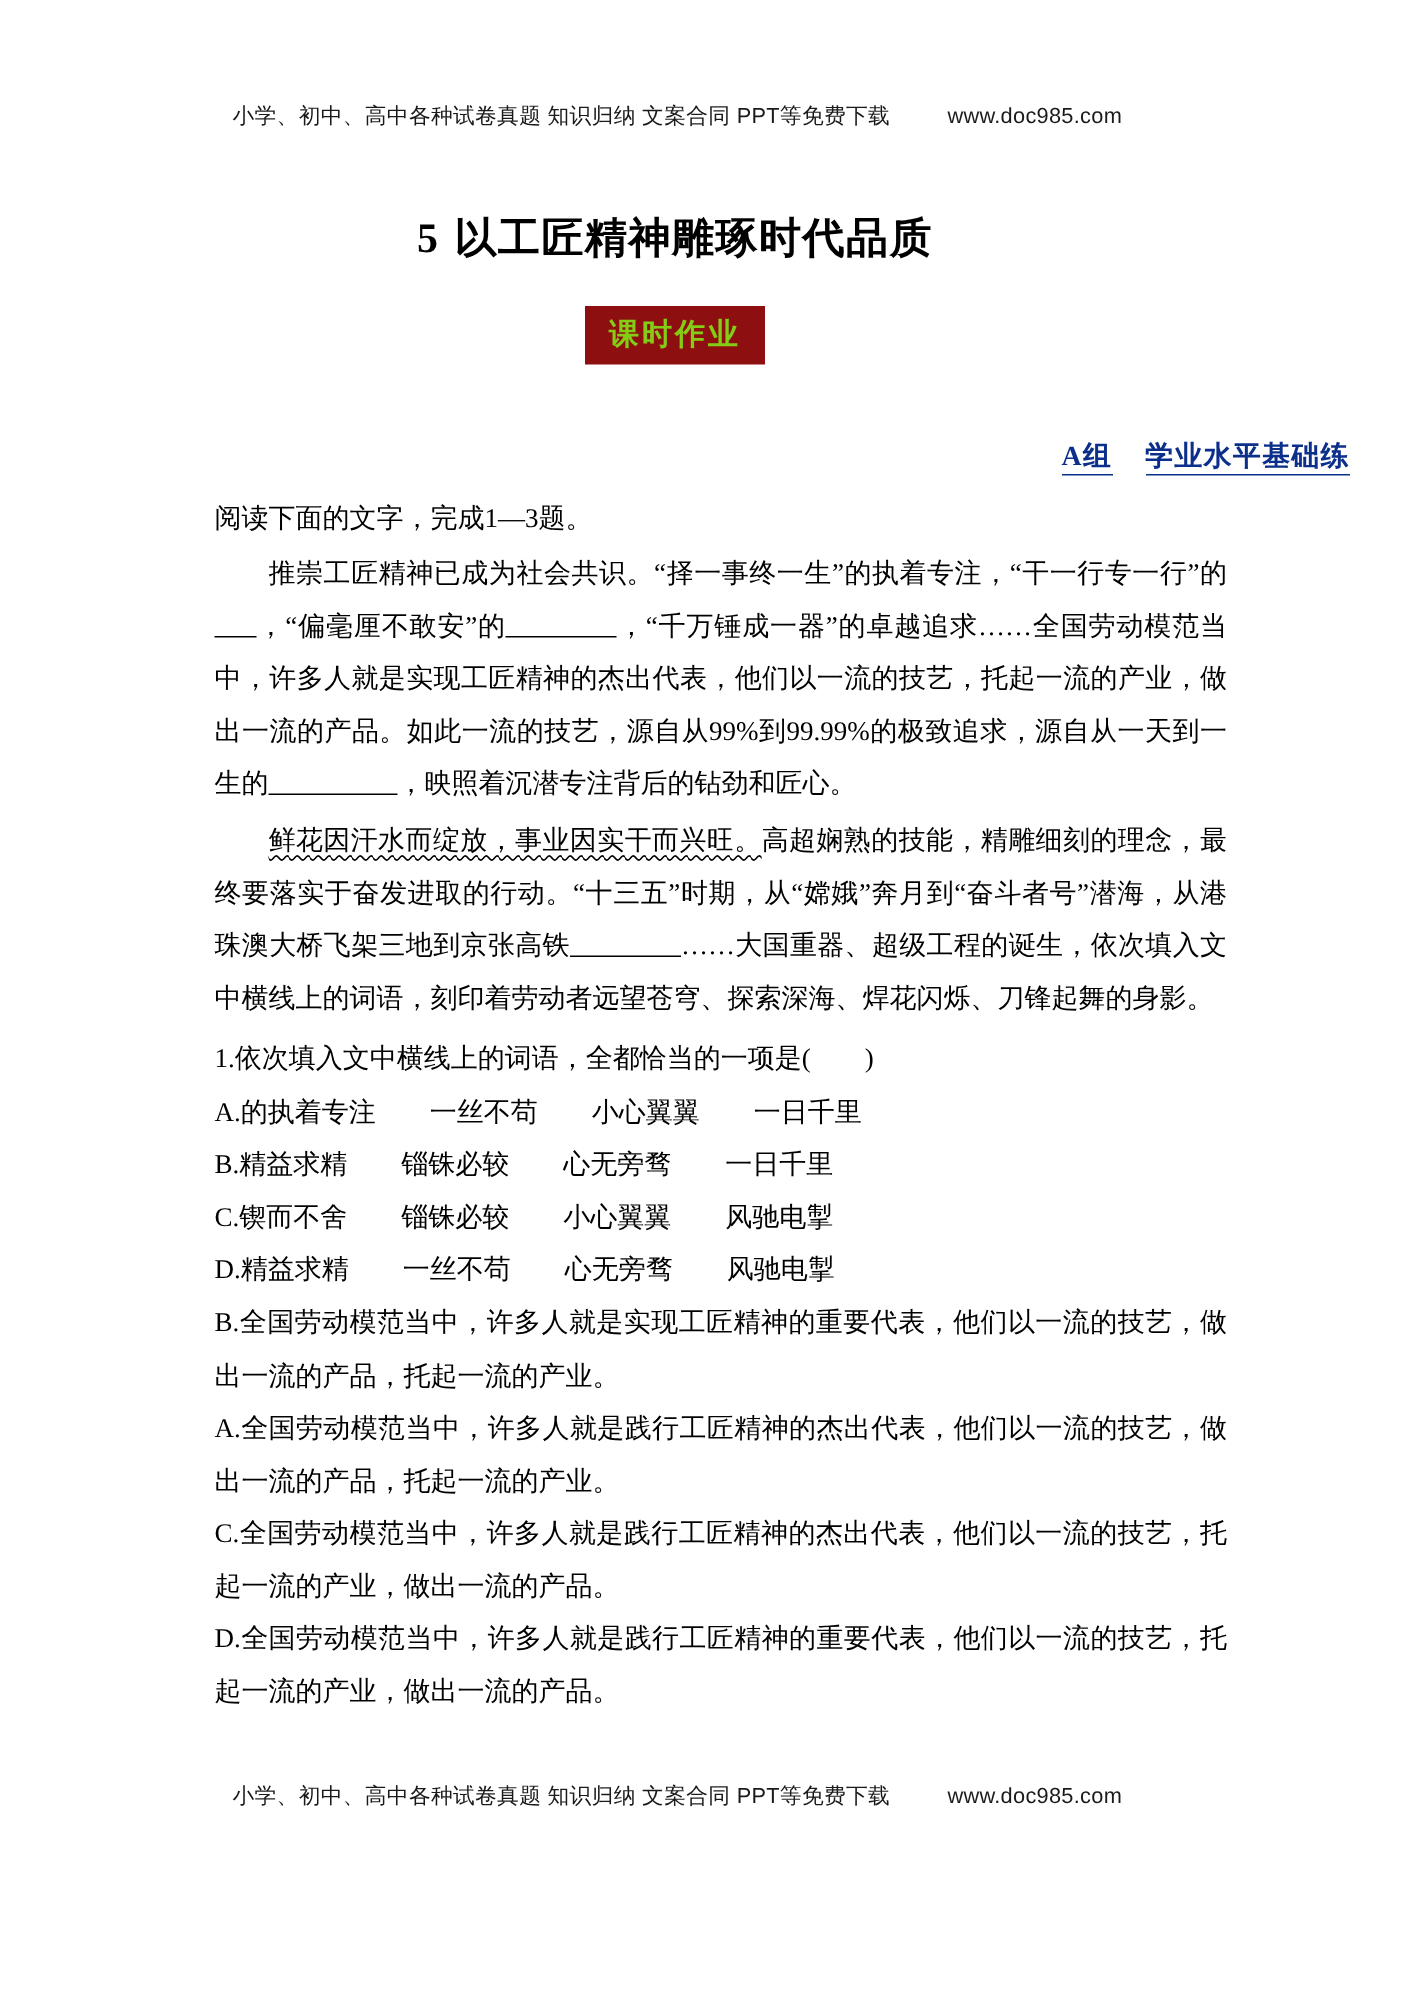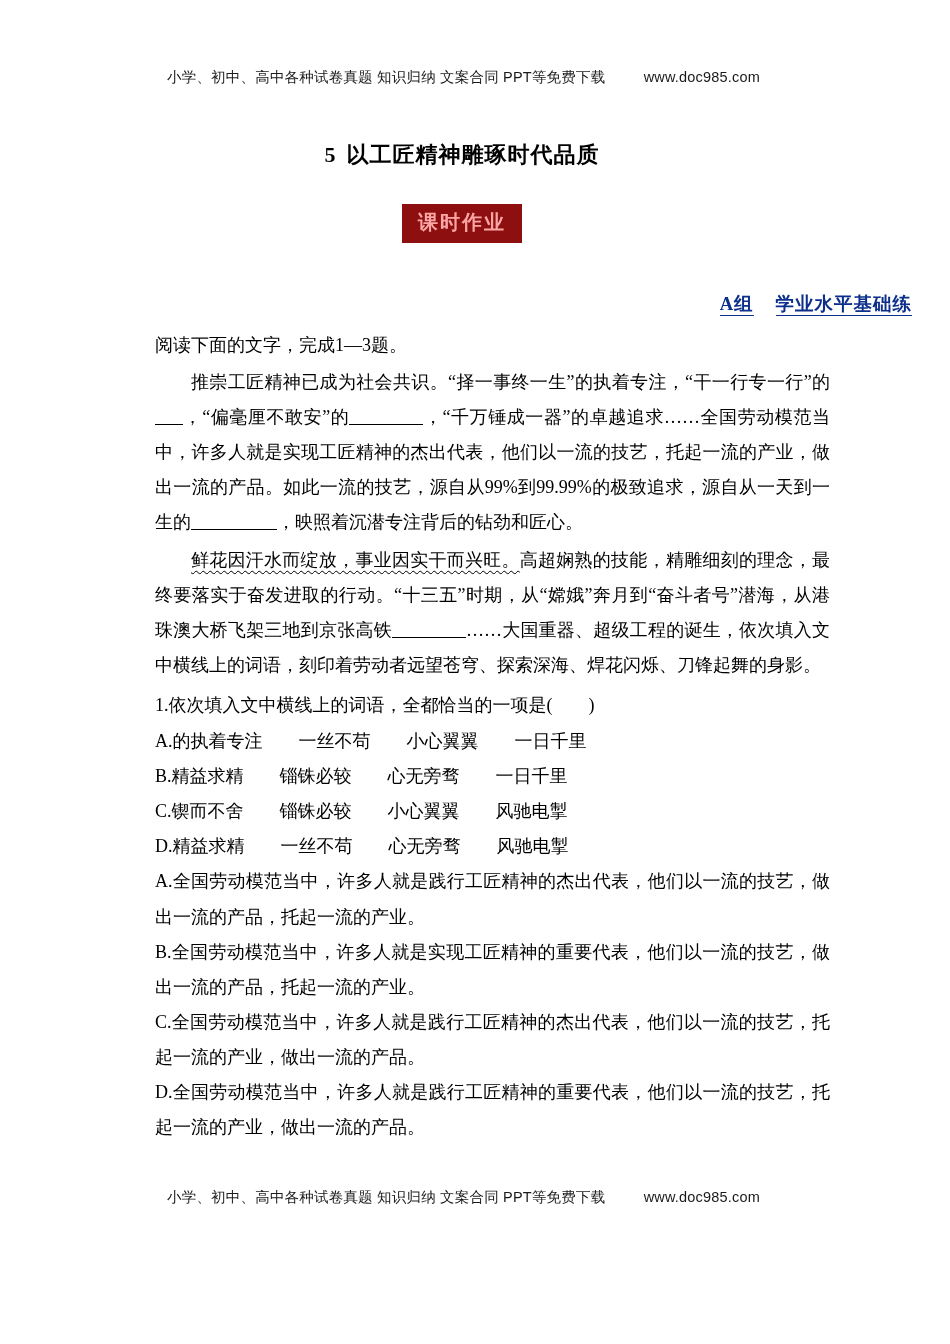--- a/index.html
+++ b/index.html
@@ -10,21 +10,21 @@
     width: 950px;
     height: 1344px;
     background: #ffffff;
     font-family: "Liberation Serif", "DejaVu Serif", serif;
     color: #000000;
     position: relative;
     overflow: hidden;
   }
   .page {
     position: absolute;
-    left: 12px; top: 0;
+    left: 0; top: 0;
     width: 900px;
     height: 1344px;
     box-sizing: border-box;
     padding: 0 104px;
   }
   .watermark {
     font-family: "Liberation Sans", sans-serif;
     font-size: 14.5px;
     color: #1a1a1a;
     letter-spacing: 0.2px;
@@ -42,37 +42,37 @@
   }
   .watermark .wm-url {
     margin-left: 34px;
   }
 
   h1.title {
     position: absolute;
     left: 0; right: 0;
     top: 140px;
     text-align: center;
-    font-size: 22px;
+    font-size: 28px;
     font-weight: bold;
     letter-spacing: 1px;
     margin: 0;
     font-family: "Liberation Serif", serif;
   }
   .title .num {
     margin-right: 10px;
   }
 
   .banner {
     position: absolute;
     left: 50%;
     transform: translateX(-50%);
     top: 204px;
     background: #8d0f0f;
-    color: #fca5a5;
+    color: #84cc16;
     font-size: 20px;
     font-weight: bold;
     padding: 5px 16px 7px 16px;
     letter-spacing: 2px;
     font-family: "Liberation Serif", serif;
   }
 
   .time-note {
     position: absolute;
     left: 0; right: 0;
@@ -175,22 +175,22 @@
     <p class="indent2 para-gap">
       <span class="wavy">鲜花因汗水而绽放，事业因实干而兴旺。</span><span>高超娴熟的技能，精雕细刻的理念，最终要落实于奋发进取的行动。“十三五”时期，从“嫦娥”奔月到“奋斗者号”潜海，从港珠澳大桥飞架三地到京张高铁</span><span class="blank"></span><span>……大国重器、超级工程的诞生，依次填入文中横线上的词语，刻印着劳动者远望苍穹、探索深海、焊花闪烁、刀锋起舞的身影。</span>
     </p>
 
     <p class="q">1.依次填入文中横线上的词语，全都恰当的一项是(　　)</p>
     <p class="opt">A.的执着专注　　一丝不苟　　小心翼翼　　一日千里</p>
     <p class="opt">B.精益求精　　锱铢必较　　心无旁骛　　一日千里</p>
     <p class="opt">C.锲而不舍　　锱铢必较　　小心翼翼　　风驰电掣</p>
     <p class="opt">D.精益求精　　一丝不苟　　心无旁骛　　风驰电掣</p>
 
+    <p class="opt">B.全国劳动模范当中，许多人就是实现工匠精神的重要代表，他们以一流的技艺，做出一流的产品，托起一流的产业。</p>
     <p class="opt">A.全国劳动模范当中，许多人就是践行工匠精神的杰出代表，他们以一流的技艺，做出一流的产品，托起一流的产业。</p>
-    <p class="opt">B.全国劳动模范当中，许多人就是实现工匠精神的重要代表，他们以一流的技艺，做出一流的产品，托起一流的产业。</p>
     <p class="opt">C.全国劳动模范当中，许多人就是践行工匠精神的杰出代表，他们以一流的技艺，托起一流的产业，做出一流的产品。</p>
     <p class="opt">D.全国劳动模范当中，许多人就是践行工匠精神的重要代表，他们以一流的技艺，托起一流的产业，做出一流的产品。</p>
 
   </div>
 
   <div class="watermark watermark-bottom">
     <span>小学、初中、高中各种试卷真题  知识归纳  文案合同  PPT等免费下载</span>
     <span class="wm-url">www.doc985.com</span>
   </div>
 

